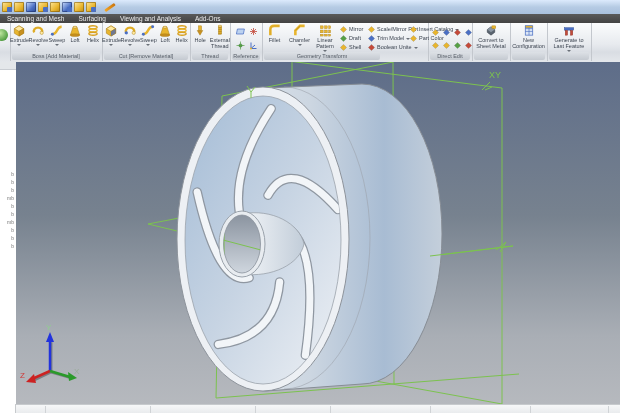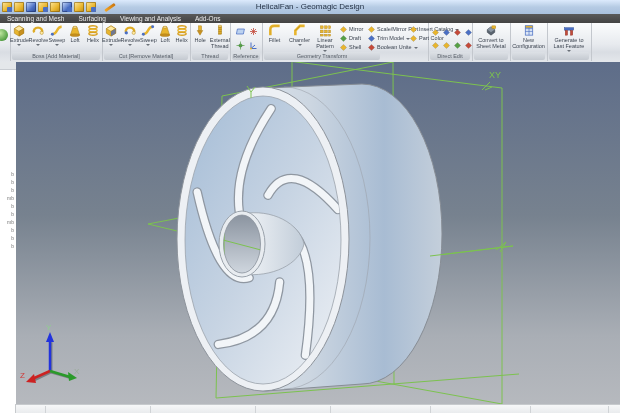--- a/index.html
+++ b/index.html
@@ -61,21 +61,20 @@
     <div class="qicon half"></div>
     <div class="qicon"></div>
     <div class="qicon blue"></div>
     <div class="qicon half"></div>
     <div class="qicon"></div>
     <div class="qicon blue half"></div>
     <div class="qicon"></div>
     <div class="qicon half"></div>
     <div id="pencil"></div>
   </div>
-  <div id="title">HelicalFan - Geomagic Design</div>
 </div>
 
 <div id="menubar">
   <span class="mtab">Scanning and Mesh</span>
   <span class="mtab">Surfacing</span>
   <span class="mtab">Viewing and Analysis</span>
   <span class="mtab">Add-Ons</span>
 </div>
 
 <svg width="0" height="0" style="position:absolute">

